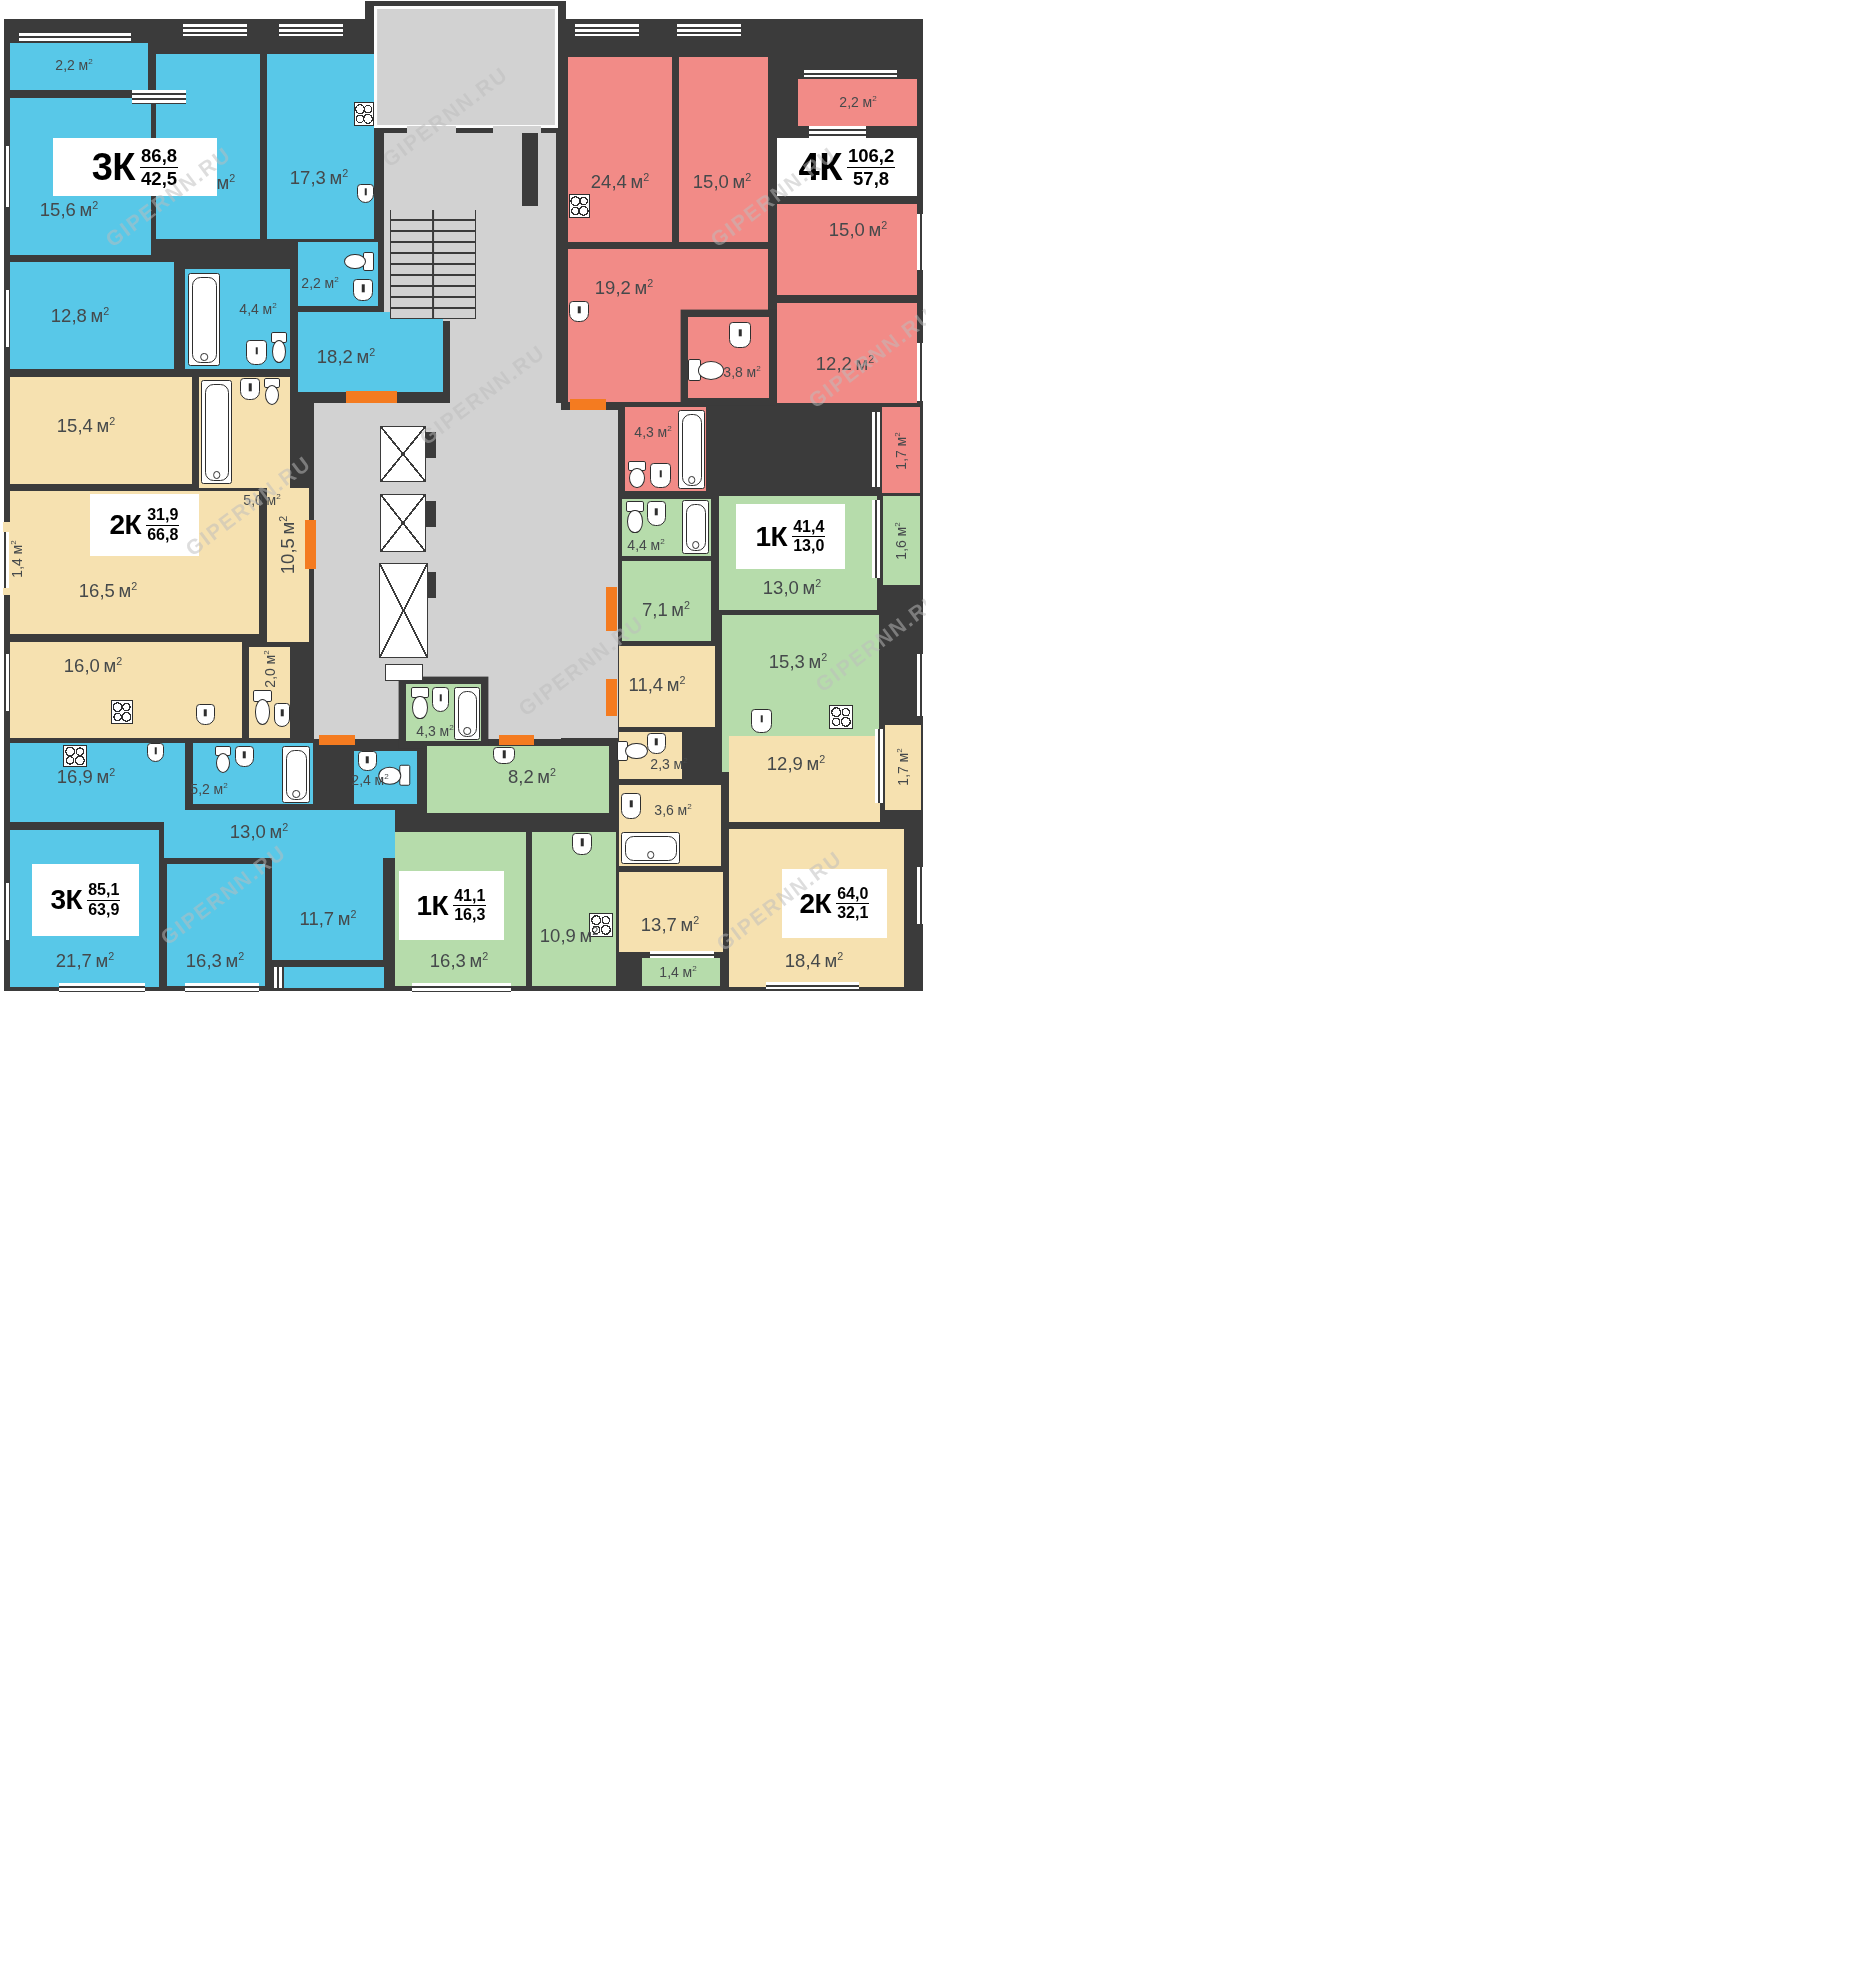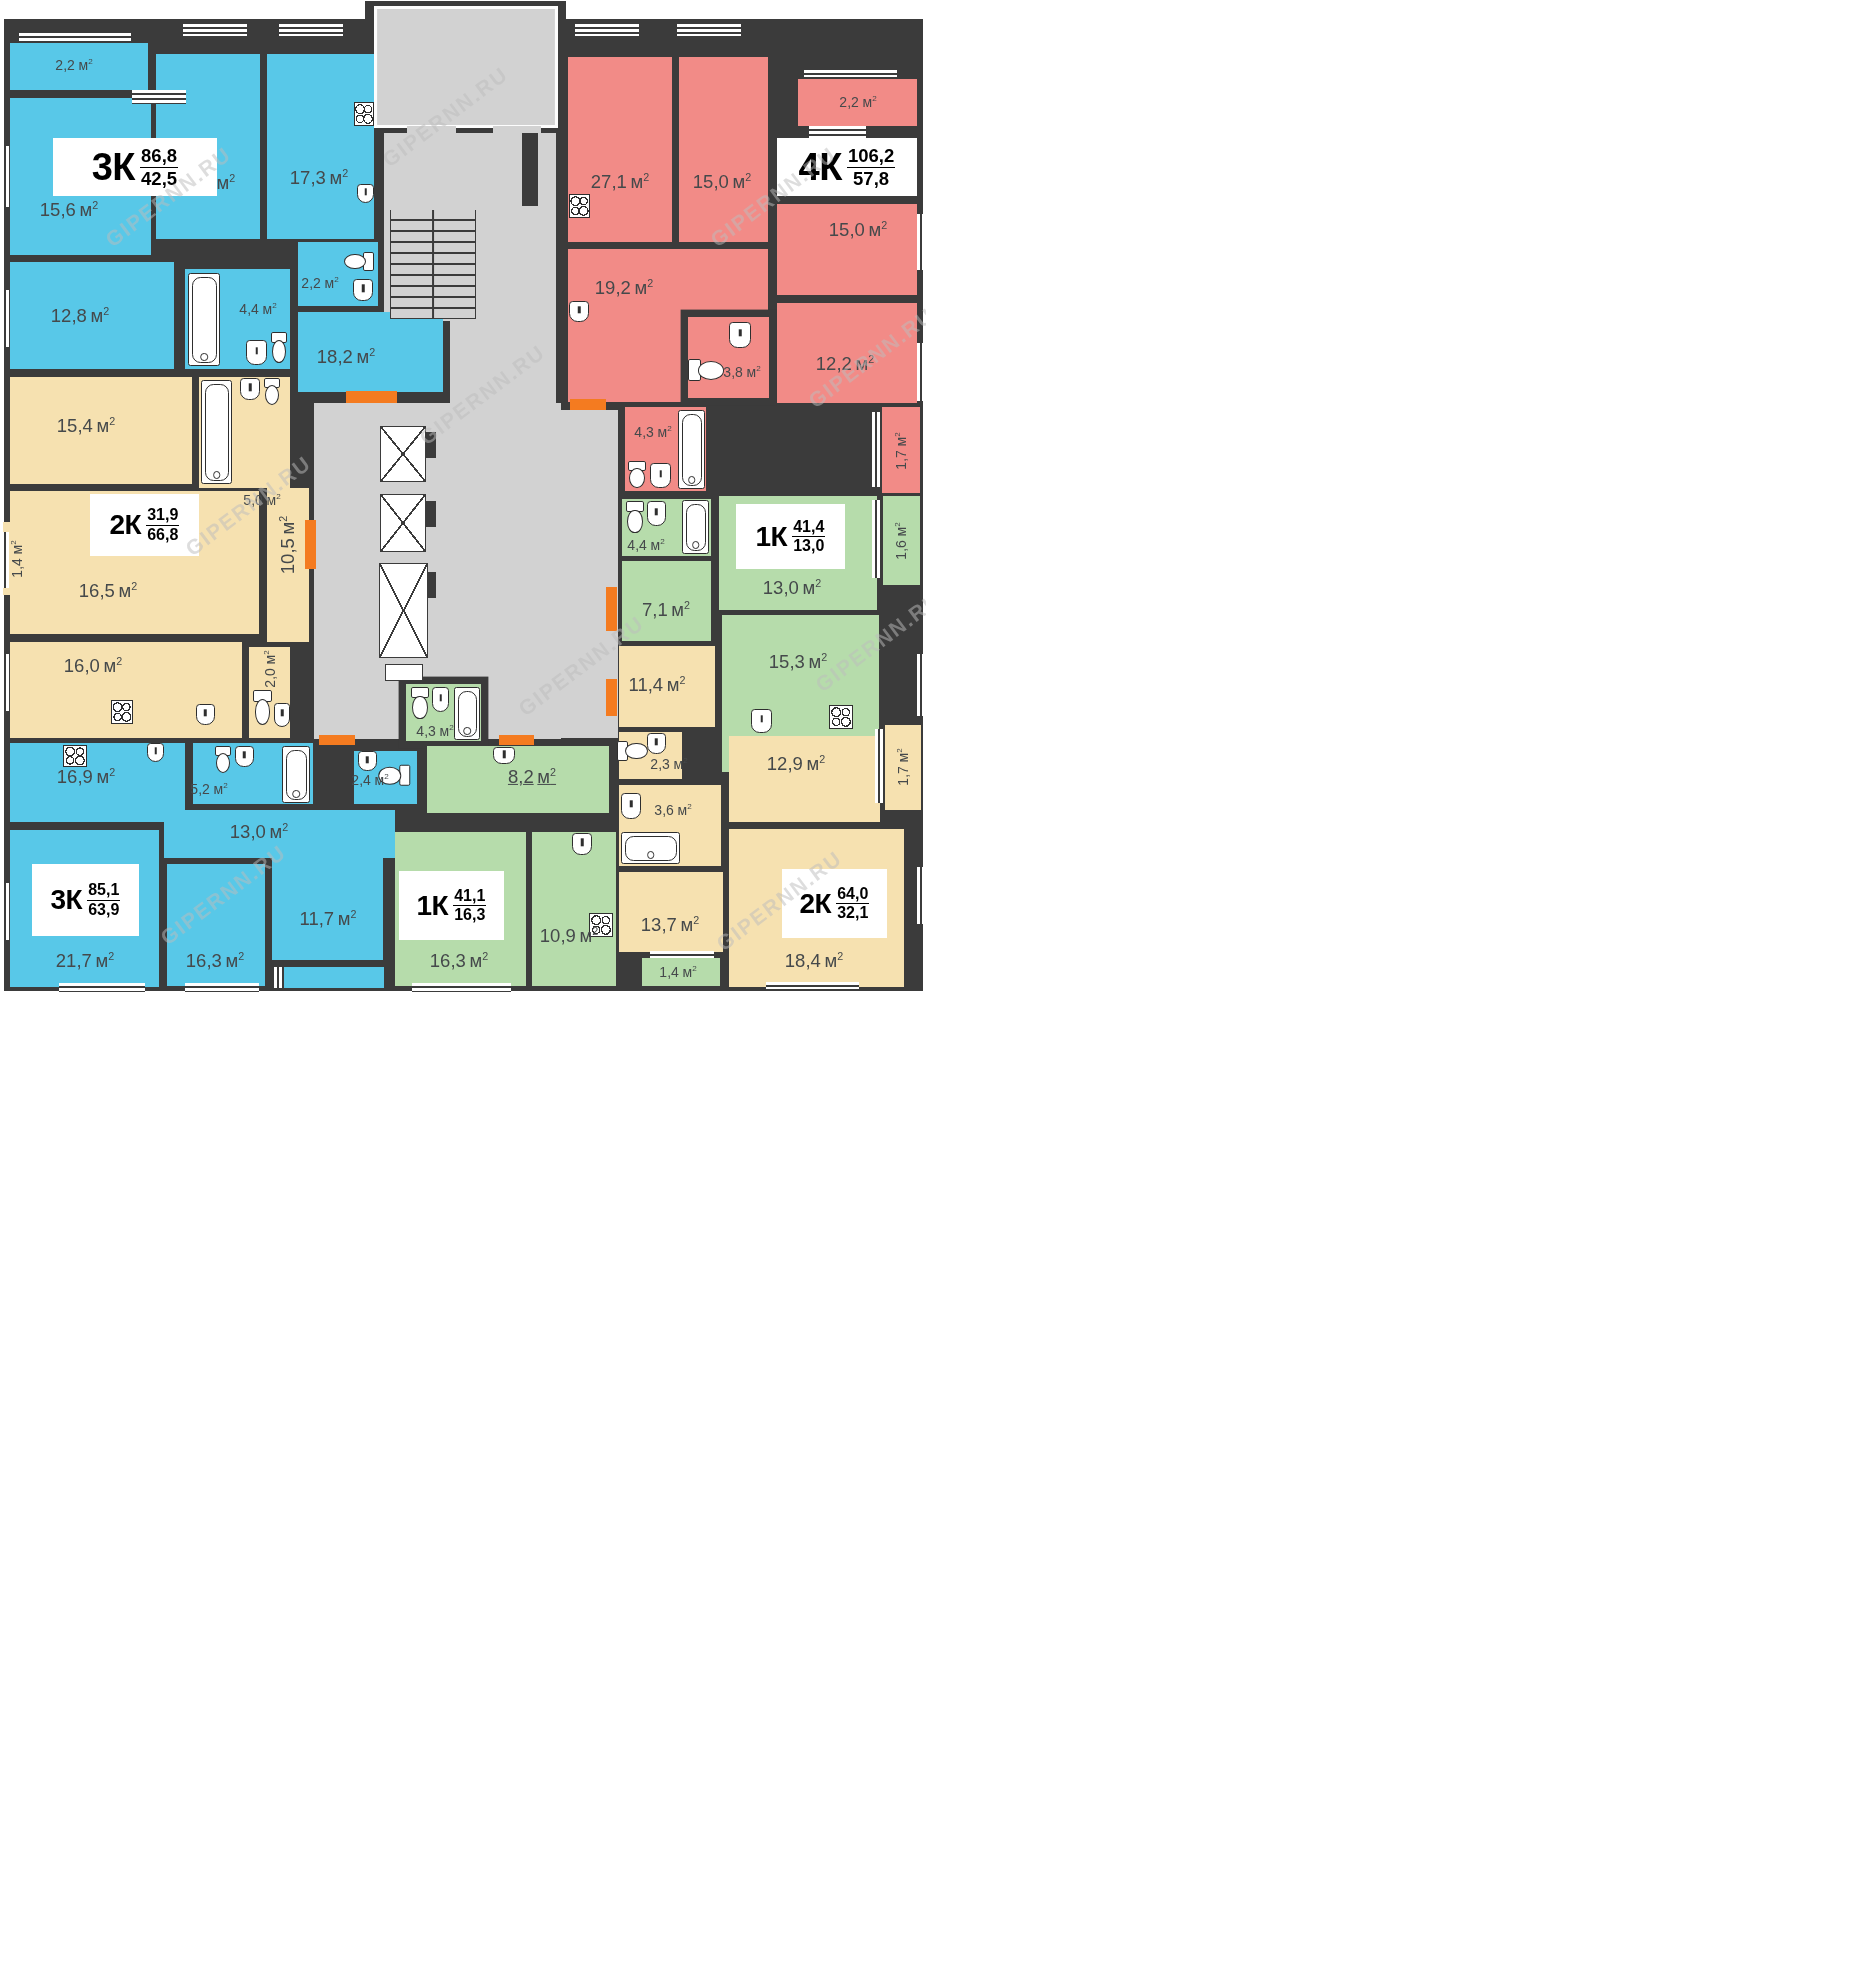--- a/index.html
+++ b/index.html
@@ -185,21 +185,21 @@
   <div class="fx sink" style="left:358px;top:751px;width:18.5px;height:20px;"></div>
   <div class="fx toilet" style="left:382px;top:759px;width:23.5px;height:33px;transform:rotate(90deg);"></div>
 
   <div class="room c-green carve" style="left:406px;top:684px;width:75px;height:57px;"></div>
   <div class="room c-green" style="left:427px;top:746px;width:182px;height:67px;"></div>
   <div class="room c-green" style="left:395px;top:832px;width:131px;height:154px;"></div>
   <div class="room c-green" style="left:532px;top:832px;width:84px;height:154px;"></div>
   <div class="room c-green" style="left:642px;top:958px;width:78px;height:28px;"></div>
 
   <div class="lbl sm" style="left:435px;top:731px;"><span>4,3</span><span class="u"><span>м</span><sup>2</sup></span></div>
-  <div class="lbl" style="left:532px;top:777px;text-decoration:underline;"><span>8,2</span><span class="u"><span>м</span><sup>2</sup></span></div>
+  <div class="lbl" style="left:532px;top:777px;"><span>8,2</span><span class="u"><span>м</span><sup>2</sup></span></div>
   <div class="lbl" style="left:459px;top:961px;"><span>16,3</span><span class="u"><span>м</span><sup>2</sup></span></div>
   <div class="lbl" style="left:569px;top:936px;"><span>10,9</span><span class="u"><span>м</span><sup>2</sup></span></div>
   <div class="lbl sm" style="left:678px;top:972px;"><span>1,4</span><span class="u"><span>м</span><sup>2</sup></span></div>
 
   <div class="aptbox" style="left:399px;top:871px;width:105px;height:69px;">
     <span class="t">1К</span>
     <span class="fr">
         <span class="num">41,1</span>
         <span>16,3</span>
       </span>
@@ -215,21 +215,21 @@
   <div class="room c-red" style="left:568px;top:57px;width:104px;height:185px;"></div>
   <div class="room c-red" style="left:679px;top:57px;width:89px;height:185px;"></div>
   <div class="room c-red" style="left:798px;top:79px;width:119px;height:47px;"></div>
   <div class="room c-red" style="left:777px;top:204px;width:140px;height:91px;"></div>
   <div class="room c-red" style="left:568px;top:249px;width:200px;height:153px;"></div>
   <div class="room c-red carve" style="left:688px;top:317px;width:81px;height:81px;"></div>
   <div class="room c-red" style="left:777px;top:303px;width:140px;height:100px;"></div>
   <div class="room c-red" style="left:625px;top:407px;width:81px;height:84px;"></div>
   <div class="room c-red" style="left:882px;top:407px;width:38px;height:86px;"></div>
 
-  <div class="lbl" style="left:620px;top:182px;"><span>27,1</span><span class="u"><span>м</span><sup>2</sup></span></div>
+  <div class="lbl" style="left:620px;top:182px;"><span>24,4</span><span class="u"><span>м</span><sup>2</sup></span></div>
   <div class="lbl" style="left:722px;top:182px;"><span>15,0</span><span class="u"><span>м</span><sup>2</sup></span></div>
   <div class="lbl sm" style="left:858px;top:102px;"><span>2,2</span><span class="u"><span>м</span><sup>2</sup></span></div>
   <div class="lbl" style="left:858px;top:230px;"><span>15,0</span><span class="u"><span>м</span><sup>2</sup></span></div>
   <div class="lbl" style="left:624px;top:288px;"><span>19,2</span><span class="u"><span>м</span><sup>2</sup></span></div>
   <div class="lbl sm" style="left:742px;top:372px;"><span>3,8</span><span class="u"><span>м</span><sup>2</sup></span></div>
   <div class="lbl" style="left:845px;top:364px;"><span>12,2</span><span class="u"><span>м</span><sup>2</sup></span></div>
   <div class="lbl sm" style="left:653px;top:432px;"><span>4,3</span><span class="u"><span>м</span><sup>2</sup></span></div>
   <div class="lbl sm rot" style="left:901px;top:451px;"><span>1,7</span><span class="u"><span>м</span><sup>2</sup></span></div>
 
   <div class="aptbox big" style="left:777px;top:138px;width:140px;height:58px;">

